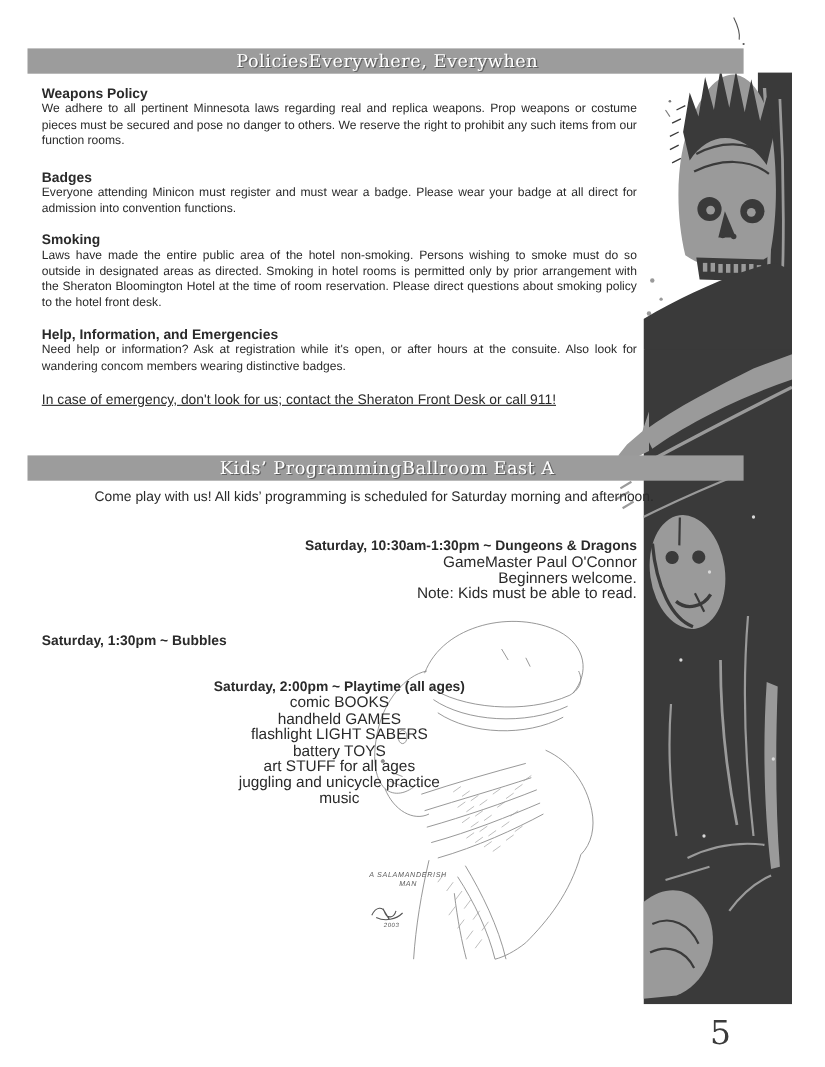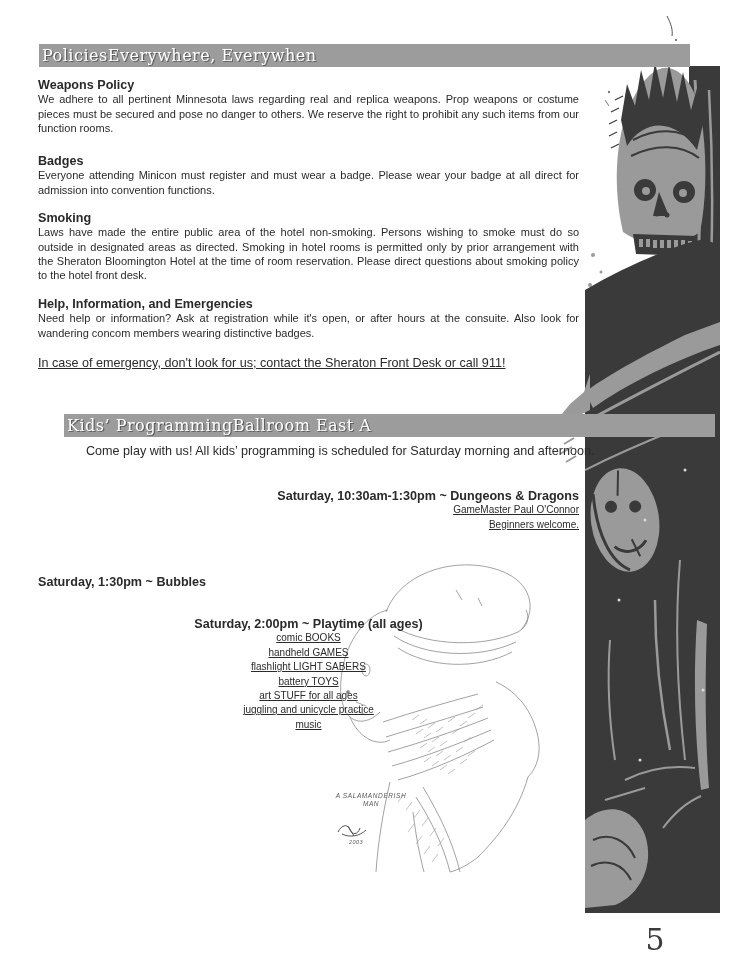--- a/index.html
+++ b/index.html
@@ -2,36 +2,36 @@
 <html><head>
 <meta charset="utf-8">
 <style>
   html,body { margin:0; padding:0; }
   body {
     width:750px; height:970px; background:#ffffff; position:relative;
     font-family:"Liberation Sans", sans-serif; color:#2a2a2a; overflow:hidden;
   }
   .art-layer { position:absolute; z-index:1; }
   .bar {
-    position:absolute; left:39px; width:651px; height:23px; background:#9c9c9c;
-    display:flex; justify-content:flex-start; align-items:center; z-index:5;
+    position:absolute; left:25px; width:651px; height:23px; background:#9c9c9c;
+    display:flex; justify-content:center; align-items:center; z-index:5;
     font-family:"DejaVu Serif", serif; color:#ffffff; font-size:16px;
     letter-spacing:0.5px; white-space:nowrap;
   }
   .bar-title { padding-left:3px; text-shadow:1.2px 1.2px 0 #5f5f5f; }
   .bar-loc   { text-shadow:1.2px 1.2px 0 #5f5f5f; }
   #bar-policies { top:44px; }
-  #bar-kids     { top:414px;margin-left:25px; }
+  #bar-kids     { top:414px; }
   .col { position:absolute; left:38px; width:541px; z-index:6; }
   .sec-title   { font-weight:bold; font-size:12.6px; line-height:14.3px; }
   .sec-body    { font-size:11px; line-height:14.3px; text-align:justify; }
   .emergency   { font-size:12.6px; text-decoration:underline; }
   .intro-line  { font-size:12.6px;margin-left:48px; }
   .event-title { font-weight:bold; font-size:12.6px; line-height:14.4px; }
-  .event-line  { font-size:10px; line-height:14.4px;text-decoration:underline; }
+  .event-line  { font-size:14px; line-height:14.4px; }
   #sec-0 { top:78px; }  #sec-1 { top:154px; } #sec-2 { top:211px; } #sec-3 { top:297px; }
   #emergency-note { top:356px; }
   #kids-intro { top:444px; }
   #event-0 { top:489px;text-align:right; } #event-1 { top:575px; } #event-2 { top:617px;text-align:center; }
   .sketch-caption {
     position:absolute; left:329px; top:792px; width:84px; z-index:2;
     font-size:6.5px; line-height:8px; letter-spacing:0.6px; color:#5a5a5a;
     text-align:center; font-style:italic;
   }
   .sketch-year {
@@ -207,20 +207,21 @@
   <span class="bar-title">Kids’ Programming</span>
   <span class="bar-loc">Ballroom East A</span>
 </div>
 
 <div class="col intro-line" id="kids-intro">Come play with us!  All kids’ programming is scheduled for Saturday morning and afternoon.</div>
 
 <div class="col" id="event-0">
   <div class="event-title">Saturday, 10:30am-1:30pm ~ Dungeons &amp; Dragons</div>
   <div class="event-line">GameMaster Paul O'Connor</div>
   <div class="event-line">Beginners welcome.</div>
+  <div class="event-line">Note: Kids must be able to read.</div>
 </div>
 
 <div class="col" id="event-1">
   <div class="event-title">Saturday, 1:30pm ~ Bubbles</div>
 </div>
 
 <div class="col" id="event-2">
   <div class="event-title">Saturday, 2:00pm ~ Playtime (all ages)</div>
   <div class="event-line">comic BOOKS</div>
   <div class="event-line">handheld GAMES</div>

